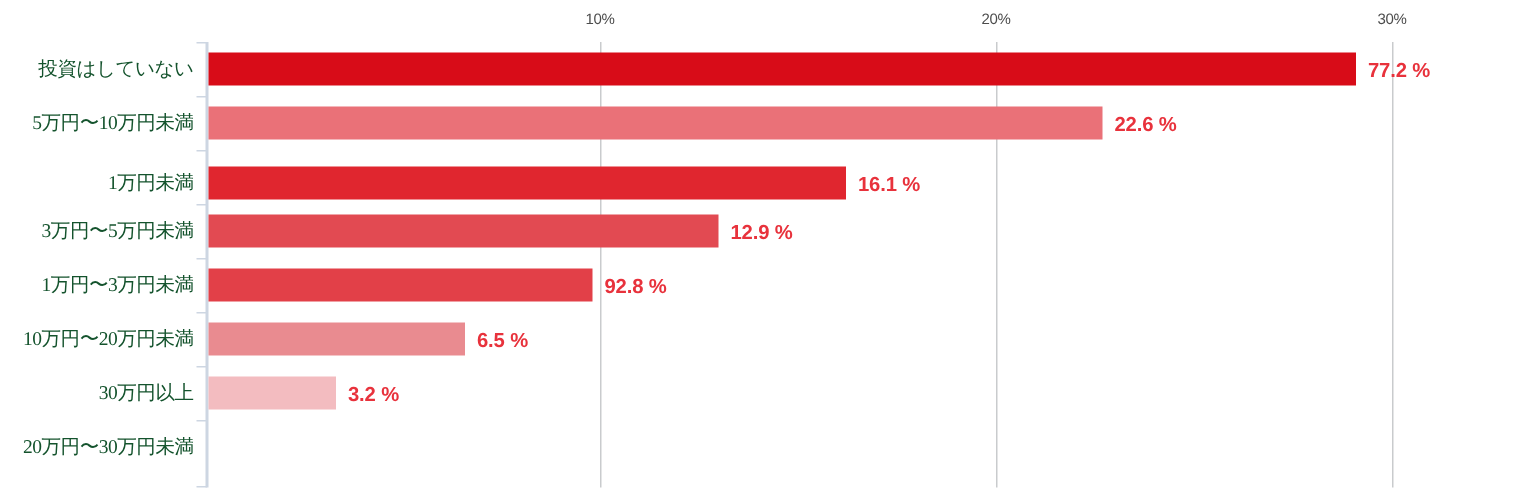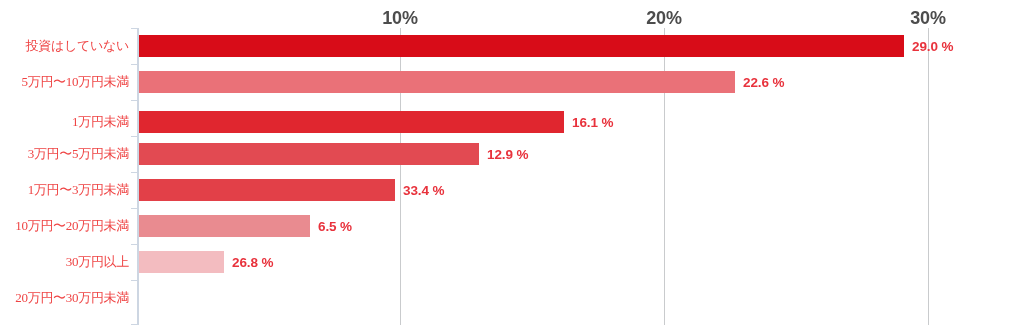--- a/index.html
+++ b/index.html
@@ -48,22 +48,22 @@
     width: 7px;
     height: 1px;
     background: #cdd6e2;
   }
 
   
   .x-tick-label {
     position: absolute;
     top: 8px;
     transform: translateX(-50%);
-    font-size: 18px;
-    font-weight: bold;
+    font-size: 10px;
+    font-weight: normal;
     color: #4c4c4c;
     letter-spacing: -0.2px;
     white-space: nowrap;
   }
 
   
   .cat-row {
     position: absolute;
     left: 0;
     width: 1024px;
@@ -72,21 +72,21 @@
   .cat-label-box {
     position: absolute;
     left: 0;
     top: 0;
     width: 129px;
     height: 36px;
     display: flex;
     align-items: center;
     justify-content: flex-end;
     font-size: 13px;
-    color: #ef4444;
+    color: #14532d;
     font-family: "Liberation Serif", serif;
     white-space: nowrap;
     letter-spacing: -0.3px;
   }
 
   .bar {
     position: absolute;
     left: 139px;
     top: 7px;
     height: 22px;
@@ -125,21 +125,21 @@
   <div class="y-tick" style="top:136px;"></div>
   <div class="y-tick" style="top:172px;"></div>
   <div class="y-tick" style="top:208px;"></div>
   <div class="y-tick" style="top:244px;"></div>
   <div class="y-tick" style="top:280px;"></div>
   <div class="y-tick" style="top:324px;"></div>
 
   <div class="cat-row" style="top:28px;">
     <div class="cat-label-box">投資はしていない</div>
     <div class="bar" style="width:765px; background:#d80c18;"></div>
-    <div class="bar-value" style="left:912px;">29.0 %</div>
+    <div class="bar-value" style="left:912px;">77.2 %</div>
   </div>
 
   <div class="cat-row" style="top:64px;text-decoration:underline;">
     <div class="cat-label-box">5万円〜10万円未満</div>
     <div class="bar" style="width:596px; background:#ea7178;"></div>
     <div class="bar-value" style="left:743px;">22.6 %</div>
   </div>
 
   <div class="cat-row" style="top:104px;padding-left:20px;">
     <div class="cat-label-box">1万円未満</div>
@@ -149,33 +149,33 @@
 
   <div class="cat-row" style="top:136px;">
     <div class="cat-label-box">3万円〜5万円未満</div>
     <div class="bar" style="width:340px; background:#e24a52;"></div>
     <div class="bar-value" style="left:487px;">12.9 %</div>
   </div>
 
   <div class="cat-row" style="top:172px;">
     <div class="cat-label-box">1万円〜3万円未満</div>
     <div class="bar" style="width:256px; background:#e24048;"></div>
-    <div class="bar-value" style="left:403px;">33.4 %</div>
+    <div class="bar-value" style="left:403px;">92.8 %</div>
   </div>
 
   <div class="cat-row" style="top:208px;padding-left:31px;">
     <div class="cat-label-box">10万円〜20万円未満</div>
     <div class="bar" style="width:171px; background:#e98b90;"></div>
     <div class="bar-value" style="left:318px;">6.5 %</div>
   </div>
 
   <div class="cat-row" style="top:244px;">
     <div class="cat-label-box">30万円以上</div>
     <div class="bar" style="width:85px; background:#f3bcc0;"></div>
-    <div class="bar-value" style="left:232px;">26.8 %</div>
+    <div class="bar-value" style="left:232px;">3.2 %</div>
   </div>
 
   <div class="cat-row" style="top:280px;">
     <div class="cat-label-box">20万円〜30万円未満</div>
     <div class="bar" style="width:0px; background:#ffffff;"></div>
     <div class="bar-value" style="left:147px;"></div>
   </div>
 
 </div>
 

